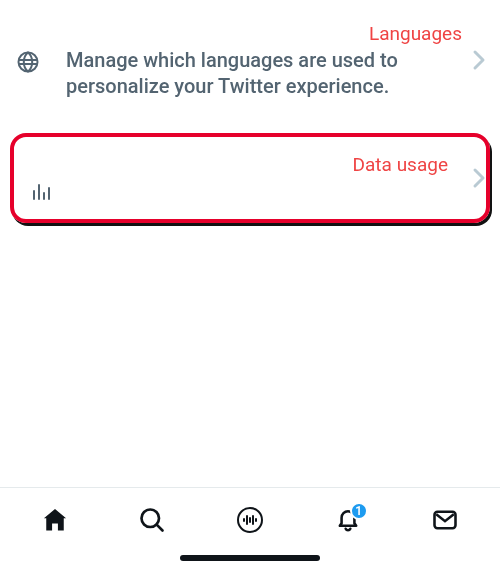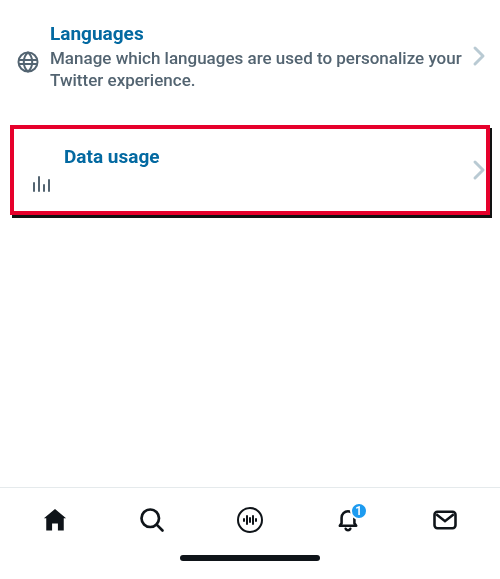--- a/index.html
+++ b/index.html
@@ -28,45 +28,47 @@
       justify-content: center;
       margin-top: 28px;
       margin-right: 8px;
       color: #536471;
     }
     .row-text {
       flex: 1;
       padding-right: 24px;
     }
     .row-title {
-      font-weight: 700;
+      font-weight: 400;
       font-size: 19px;
-      color: #0369a1;
+      color: #ef4444;
       line-height: 1.25;
       margin-bottom: 1px;
+      text-align: right;
     }
     .row-desc {
-      font-size: 17px;
+      font-size: 20px;
       color: #536471;
       line-height: 1.3;
       font-weight: 500;
+      margin-left: 16px;
     }
     .row-chevron {
       position: absolute;
       right: 14px;
       top: 50%;
       transform: translateY(-50%);
       color: #b9cad3;
       display: flex;
       align-items: center;
     }
     .highlight-wrap {
       margin: 24px 10px 0 10px;
       border: 4px solid #e6002b;
-      border-radius: 0;
+      border-radius: 16px;
       box-shadow: 2px 3px 0 0 #121212;
       padding: 16px 4px 16px 4px;
       position: relative;
     }
     .highlight-wrap .setting-row {
       padding: 0 10px;
     }
     .highlight-wrap .row-chevron {
       right: -4px;
     }

